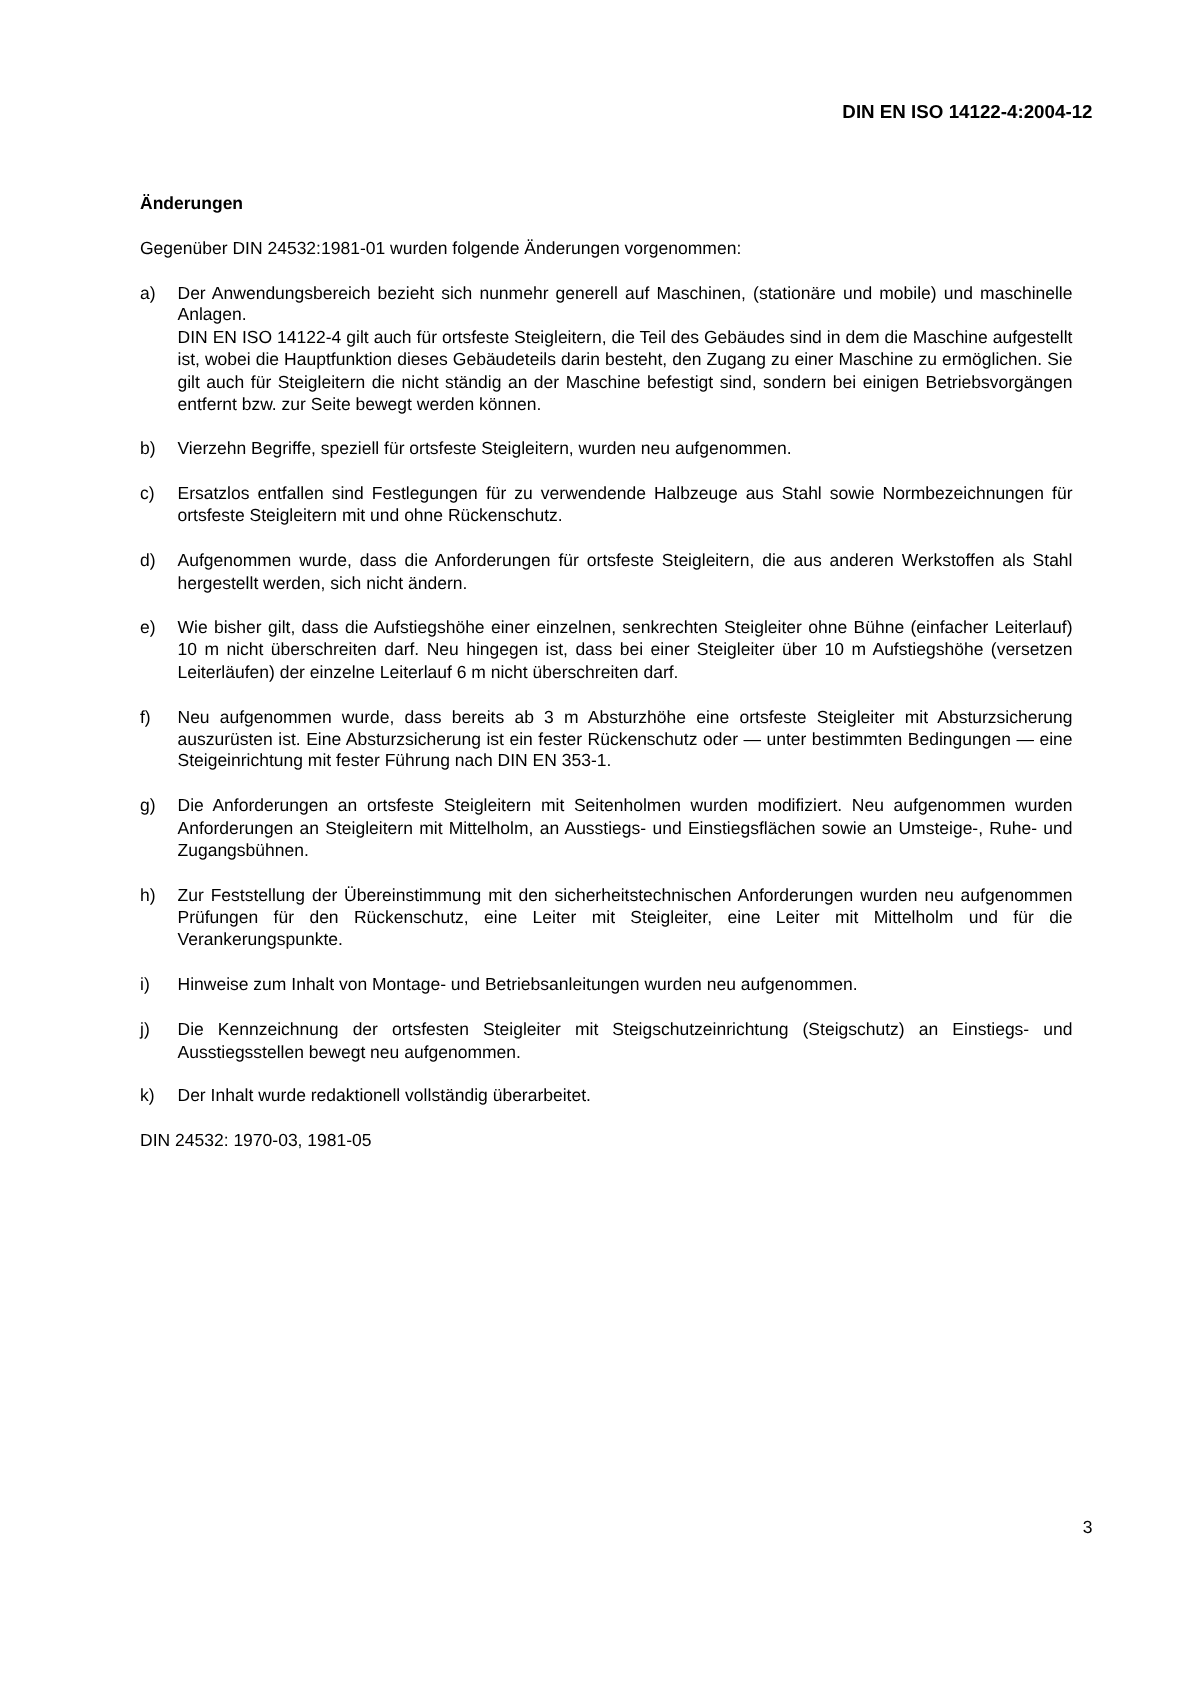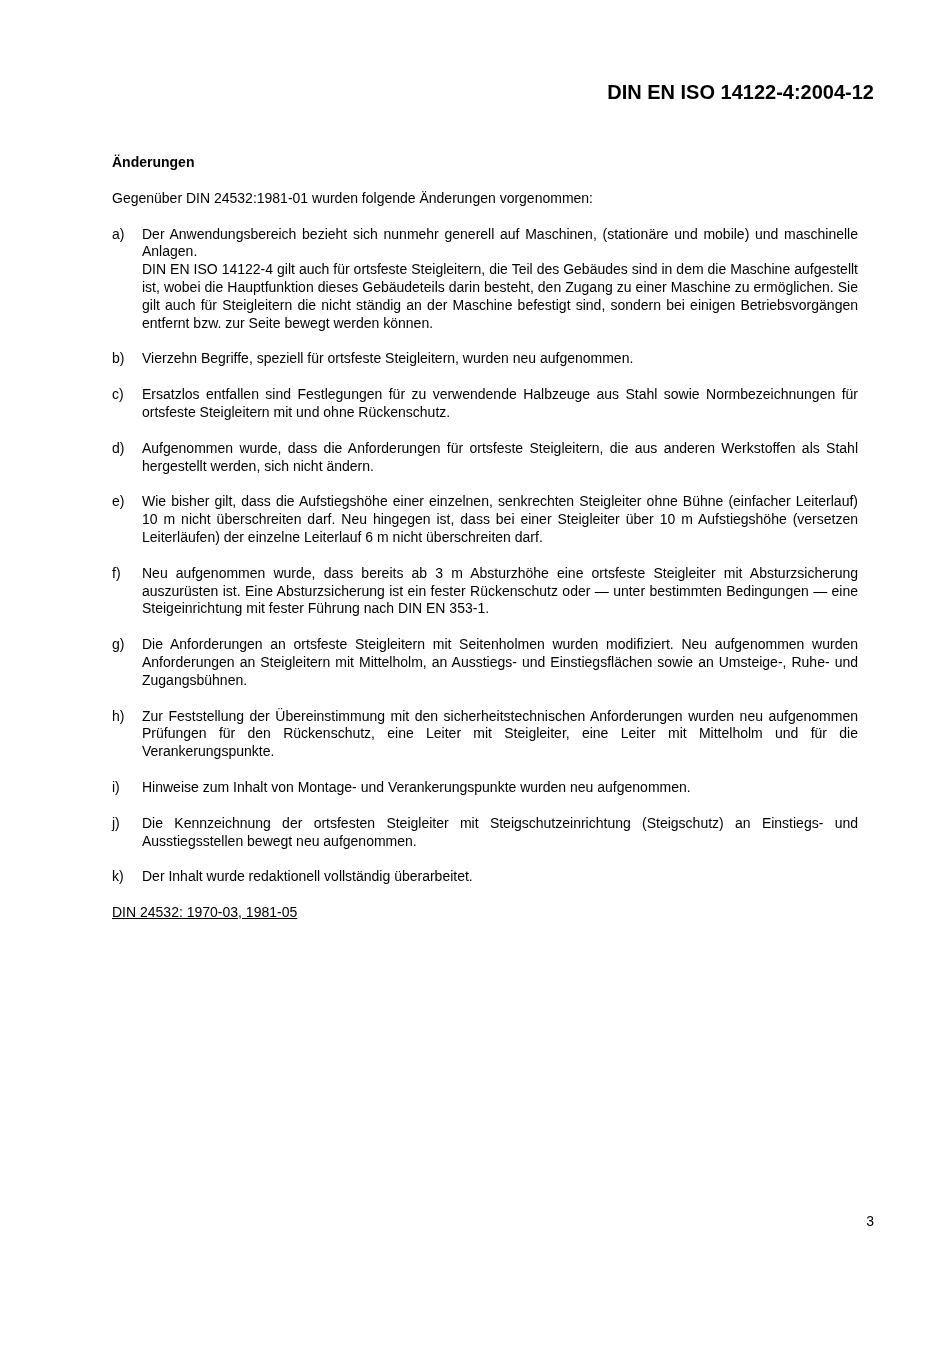--- a/index.html
+++ b/index.html
@@ -1,29 +1,29 @@
 <!DOCTYPE html>
 <html><head>
 <meta charset="utf-8">
 <style>
   html, body { margin: 0; padding: 0; background: #ffffff; }
   body { width: 950px; height: 1345px; position: relative; overflow: hidden;
          font-family: "Liberation Sans", sans-serif; color: #000; }
   .page { position: absolute; left: 0; top: 0; width: 950px; height: 1345px; background: #fff; }
-  .doc-id { position: absolute; right: 76px; top: 81px; font-weight: bold; font-size: 20px; letter-spacing: 0; }
+  .doc-id { position: absolute; right: 76px; top: 81px; font-weight: bold; font-size: 15px; letter-spacing: 0; }
   .content { position: absolute; left: 112px; top: 154px; width: 746px; font-size: 14px; line-height: 17.8px; }
   .heading { font-weight: bold; margin: 0 0 18px 0; }
   .para { margin: 0 0 18px 0; }
   .list { list-style: none; margin: 0; padding: 0; }
   .item { position: relative; padding-left: 30px; margin: 0 0 18px 0; text-align: justify; }
   .item .marker { position: absolute; left: 0; top: 0; }
   .item .text { display: block; }
   .item .sub { display: block; margin-top: 0; }
   .editions { margin: 0; }
-  .editions div { margin: 0; text-decoration: underline; }
+  .editions div { margin: 0; }
   .page-number { position: absolute; right: 76px; top: 1213px; font-size: 14px; }
 </style>
 </head>
 <body>
 
 <div class="page">
   <div class="doc-id">DIN EN ISO 14122-4:2004-12</div>
 
   <div class="content">
     <div class="heading">Änderungen</div>
@@ -58,21 +58,21 @@
       <li class="item">
         <span class="marker">g)</span>
         <span class="text">Die Anforderungen an ortsfeste Steigleitern mit Seitenholmen wurden modifiziert. Neu aufgenommen wurden Anforderungen an Steigleitern mit Mittelholm, an Ausstiegs- und Einstiegsflächen sowie an Umsteige-, Ruhe- und Zugangsbühnen.</span>
       </li>
       <li class="item">
         <span class="marker">h)</span>
         <span class="text">Zur Feststellung der Übereinstimmung mit den sicherheitstechnischen Anforderungen wurden neu auf­genommen Prüfungen für den Rückenschutz, eine Leiter mit Steigleiter, eine Leiter mit Mittelholm und für die Verankerungspunkte.</span>
       </li>
       <li class="item">
         <span class="marker">i)</span>
-        <span class="text">Hinweise zum Inhalt von Montage- und Verankerungspunkte wurden neu aufgenommen.</span>
+        <span class="text">Hinweise zum Inhalt von Montage- und Betriebsanleitungen wurden neu aufgenommen.</span>
       </li>
       <li class="item">
         <span class="marker">j)</span>
         <span class="text">Die Kennzeichnung der ortsfesten Steigleiter mit Steigschutzeinrichtung (Steigschutz) an Einstiegs- und Ausstiegsstellen bewegt neu aufgenommen.</span>
       </li>
       <li class="item">
         <span class="marker">k)</span>
         <span class="text">Der Inhalt wurde redaktionell vollständig überarbeitet.</span>
       </li>
     </ul>

